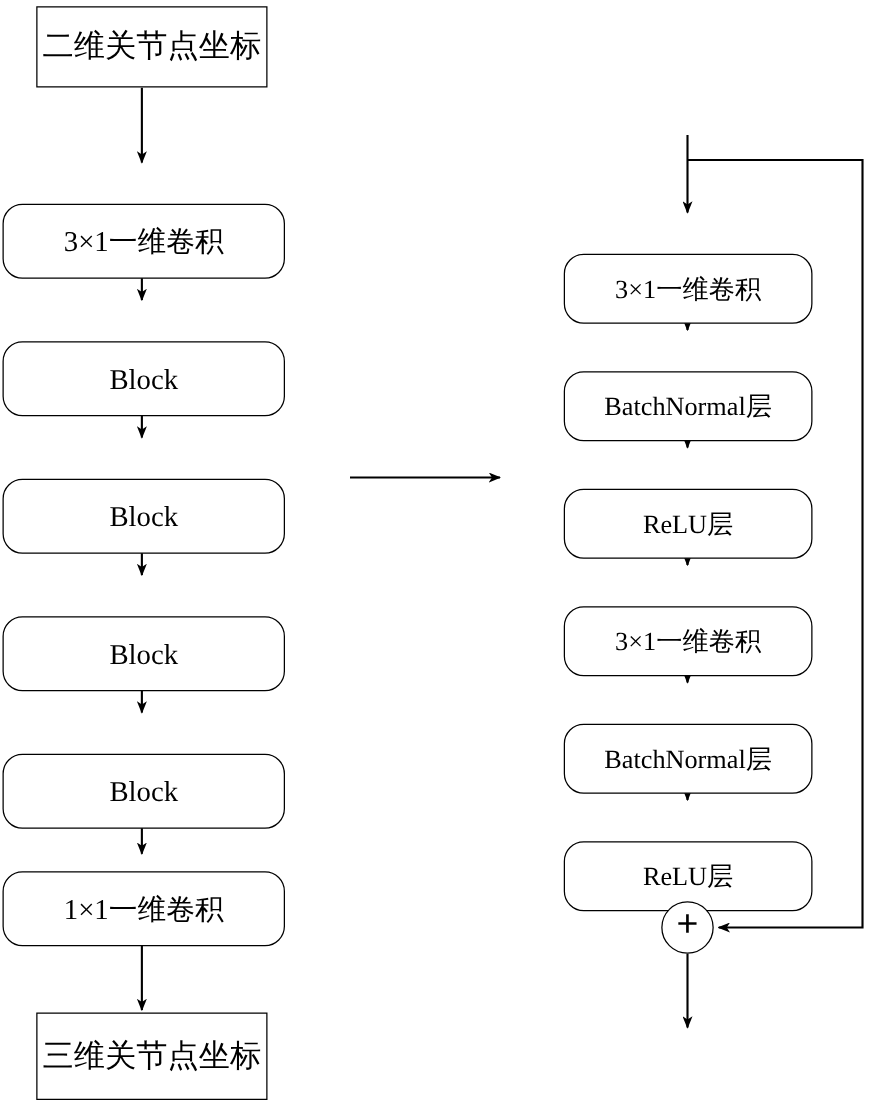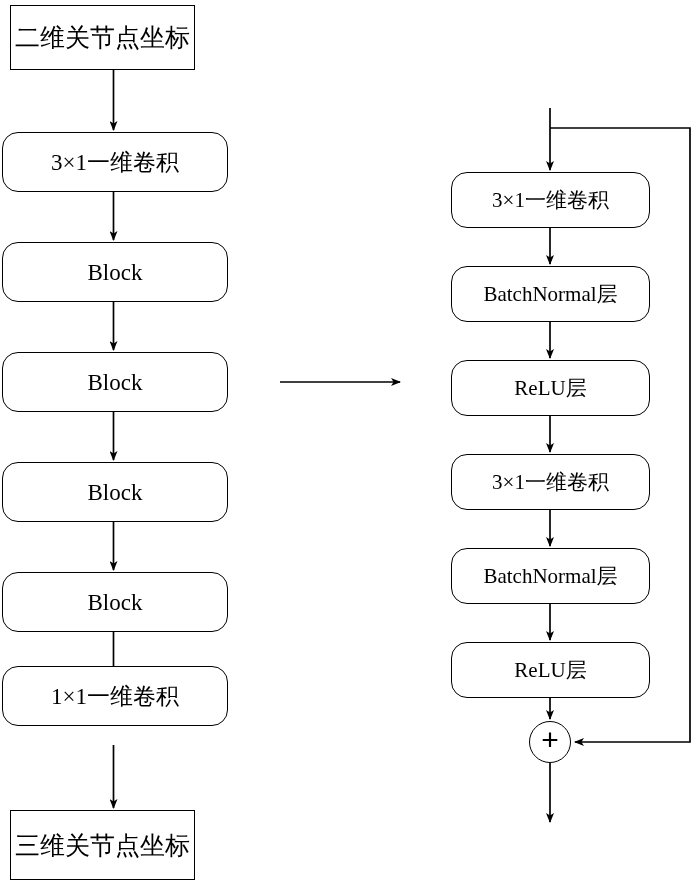--- a/index.html
+++ b/index.html
@@ -27,27 +27,28 @@
     justify-content: center;
     color: #000000;
     line-height: 1;
     white-space: nowrap;
   }
   .node.rect {
     border-radius: 0;
   }
   .node.rounded {
     border-radius: 16px;
+    margin-top: 31px;
   }
   .node .label {
     display: block;
   }
   
   .col-left .node.rect {
-    left: 10px;
+    left: 29px;
     width: 185px;
     font-size: 25px;
   }
   .col-left .node.rounded {
     left: 2px;
     width: 226px;
     font-size: 23px;
   }
   
   .col-right .node.rounded {

